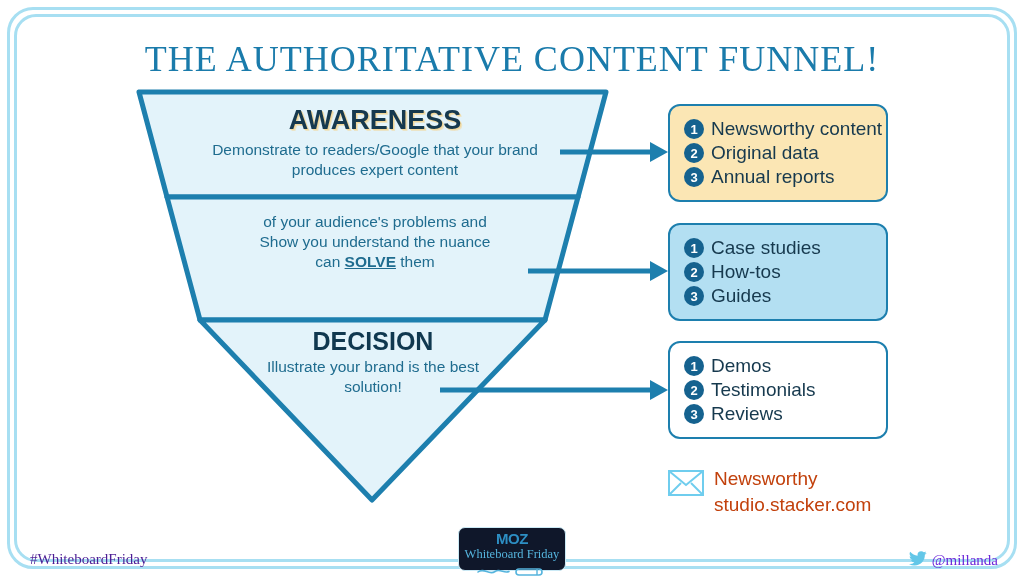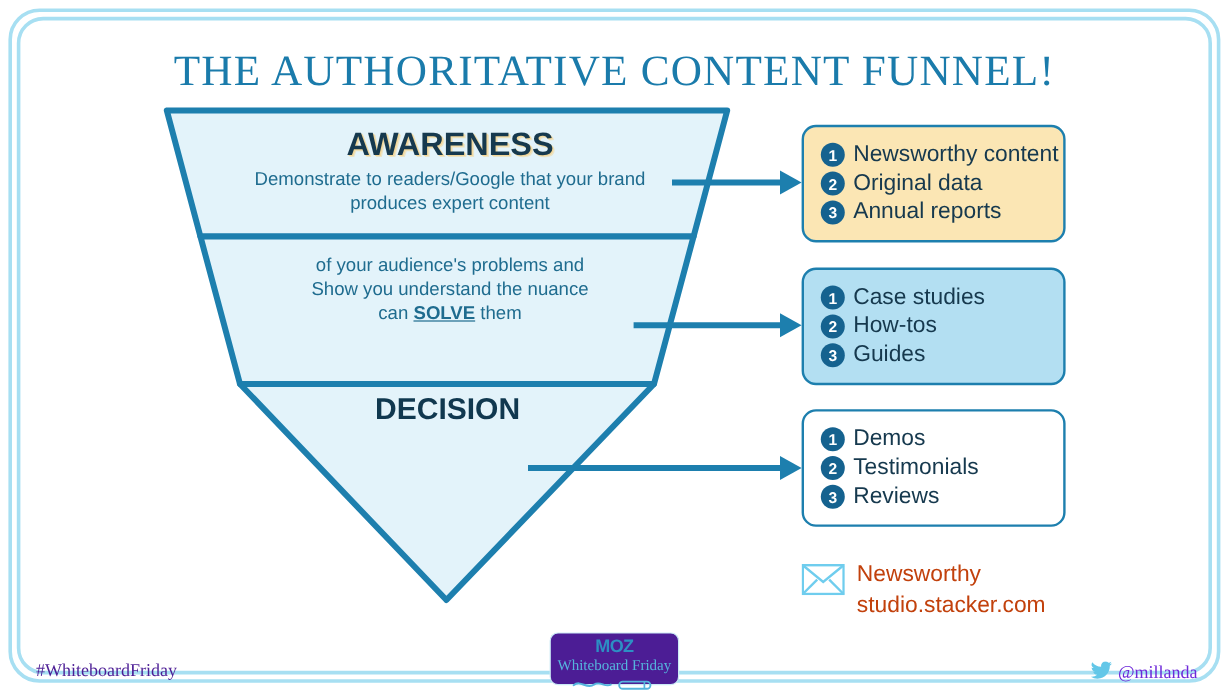--- a/index.html
+++ b/index.html
@@ -71,21 +71,21 @@
     position:absolute;left:30px;top:551px;font-size:15px;color:#4c1d95;
     font-family:"Liberation Serif", serif;
   }
   #twitter-handle{
     position:absolute;right:26px;top:551px;font-size:15px;color:#6d28d9;
     font-family:"Liberation Serif", serif;display:flex;align-items:center;
   }
   #twitter-icon{margin-right:5px;}
   #moz-badge{
     position:absolute;left:458px;top:527px;width:108px;height:44px;
-    background:#4c1d95;border:1.5px solid #cbeaf6;border-radius:7px;
+    background:#0f172a;border:1.5px solid #cbeaf6;border-radius:7px;
     text-align:center;box-sizing:border-box;padding-top:3px;
   }
   #moz-wordmark{
     font-size:15px;font-weight:bold;color:#2d8fc4;letter-spacing:-.5px;
     line-height:1.05;
   }
   #moz-subtitle{
     font-family:"Liberation Serif", serif;font-size:12.5px;color:#55b4dd;
     line-height:1.1;margin-top:1px;
   }
@@ -127,20 +127,21 @@
 <div class="funnel-stage" id="stage-consideration">
   <div class="stage-desc">
     <div>of your audience's problems and</div>
     <div>Show you understand the nuance</div>
     <div><span>can </span><span class="solve-underline">SOLVE</span><span> them</span></div>
   </div>
 </div>
 
 <div class="funnel-stage" id="stage-decision">
   <div class="stage-title">DECISION</div>
+  <div class="stage-desc">Illustrate your brand is the best solution!</div>
 </div>
 
 <div class="callout" id="callout-awareness">
   <div class="callout-row">
     <span class="num-badge">1</span>
     <span class="callout-label">Newsworthy content</span>
   </div>
   <div class="callout-row">
     <span class="num-badge">2</span>
     <span class="callout-label">Original data</span>

